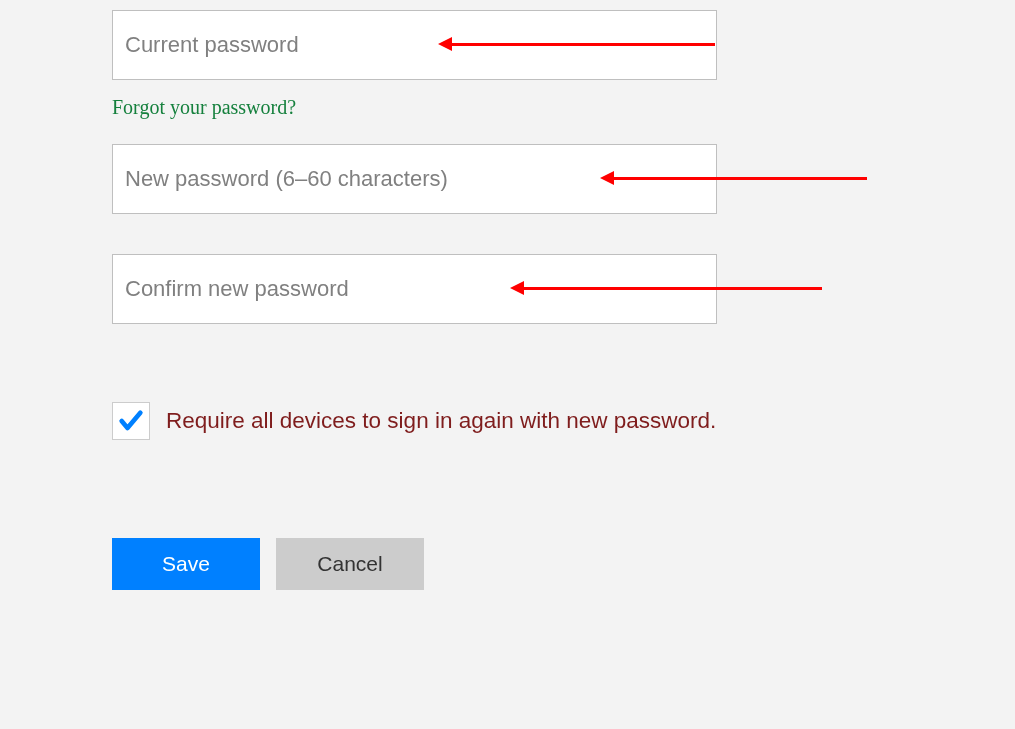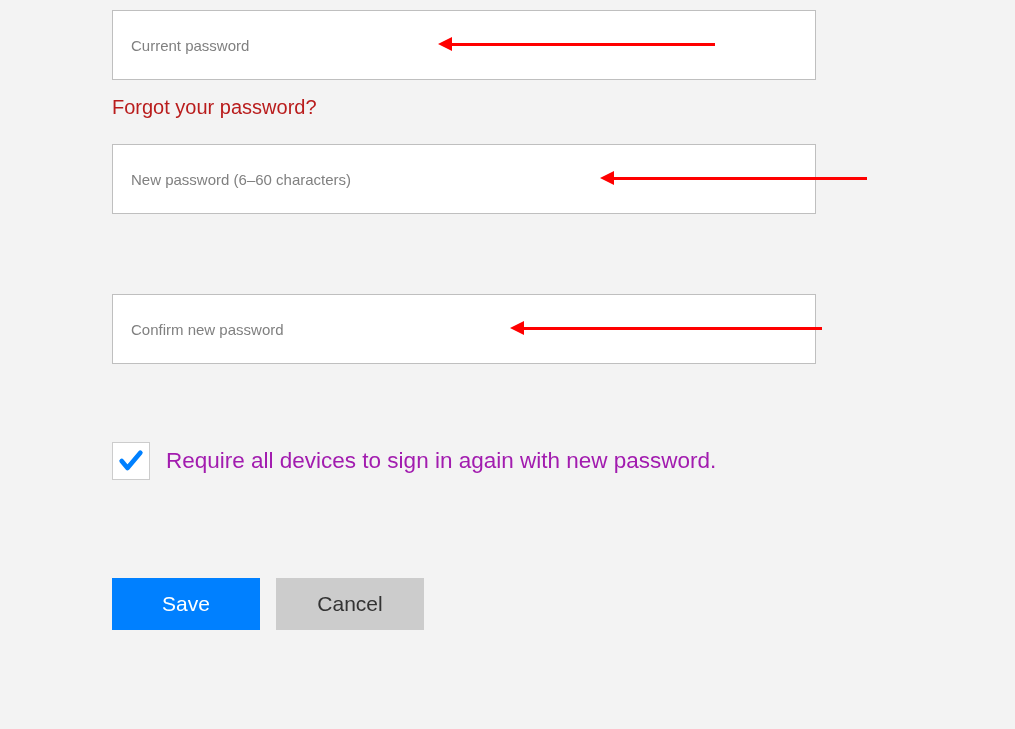--- a/index.html
+++ b/index.html
@@ -25,39 +25,40 @@
       letter-spacing: -0.5px;
     }
     .field-group {
       position: relative;
       margin-bottom: 8px;
     }
     .field-group.spaced {
       margin-top: 25px;
     }
     .text-input {
-      width: 704px;
+      width: 605px;
       height: 70px;
       border: 1px solid #bfbfbf;
       background: #fff;
-      font-size: 15px;
+      font-size: 22px;
       color: #333;
-      padding: 0 18px;
+      padding: 0 12px;
       outline: none;
     }
     .text-input::placeholder {
       color: #808080;
     }
     .forgot-link {
       display: inline-block;
-      color: #b91c1c;
+      color: #15803d;
       font-size: 20px;
       margin-top: 8px;
       text-decoration: none;
       cursor: pointer;
+      font-family: Liberation Serif, serif;
     }
     .arrow {
       position: absolute;
       height: 3px;
       background: #ff0000;
       top: 33px;
       pointer-events: none;
     }
     .arrow::before {
       content: '';
@@ -89,21 +90,21 @@
       align-items: center;
       justify-content: center;
       cursor: pointer;
     }
     .checkbox svg {
       width: 28px;
       height: 28px;
     }
     .checkbox-label {
       font-size: 22.5px;
-      color: #a21caf;
+      color: #7f1d1d;
     }
     .button-row {
       margin-top: 98px;
       display: flex;
       gap: 16px;
     }
     .btn {
       width: 148px;
       height: 52px;
       border: none;
@@ -132,21 +133,21 @@
     <input type="password" class="text-input" placeholder="Current password" style="">
     <div class="arrow arrow-1"></div>
   </div>
   <a class="forgot-link">Forgot your password?</a>
 
   <div class="field-group spaced">
     <input type="password" class="text-input" placeholder="New password (6–60 characters)" style="">
     <div class="arrow arrow-2"></div>
   </div>
 
-  <div class="field-group spaced" style="margin-top:80px">
+  <div class="field-group spaced" style="margin-top:40px">
     <input type="password" class="text-input" placeholder="Confirm new password" style="">
     <div class="arrow arrow-3"></div>
   </div>
 
   <div class="checkbox-row">
     <div class="checkbox">
       <svg viewBox="0 0 24 24">
         <path d="M4 12 L9 18 L20 5" stroke="#0080ff" stroke-width="4" fill="none" stroke-linecap="round" stroke-linejoin="round"></path>
       </svg>
     </div>

